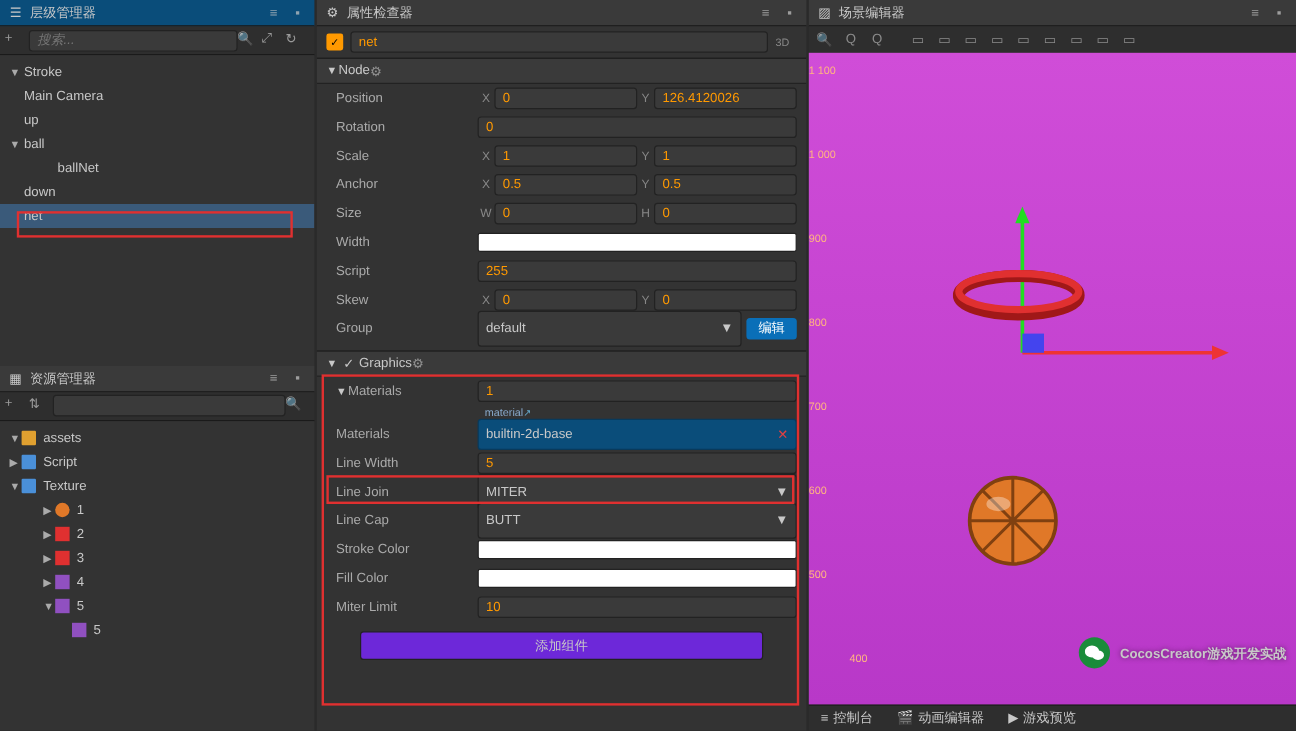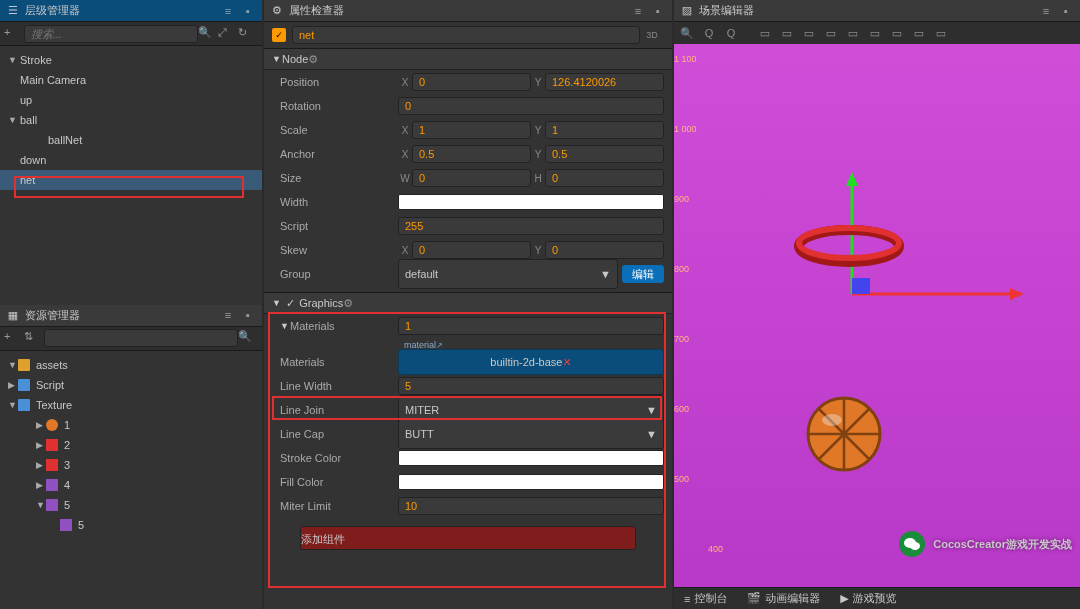--- a/index.html
+++ b/index.html
@@ -31,23 +31,23 @@
 .section-hdr{background:#3a3a3a;height:22px;display:flex;align-items:center;padding:0 8px;border-top:1px solid #1a1a1a;border-bottom:1px solid #222}
 .section-hdr .arrow{width:10px;font-size:9px}
 .section-hdr .gear{width:14px;opacity:.6}
 .prop-row{display:flex;align-items:center;height:24px;padding:0 8px 0 16px}
 .prop-lbl{width:118px;color:#aaa}
 .prop-axis{width:14px;text-align:center;color:#888;font-size:10px}
 .prop-input{flex:1;height:18px;background:#3a3a3a;border:1px solid #222;border-radius:3px;padding:0 6px;color:#f90;min-width:0}
 .prop-color{flex:1;height:16px;background:#fff;border:1px solid #222;border-radius:2px}
 .prop-select{flex:1;height:30px;background:#3a3a3a;border:1px solid #222;border-radius:3px;padding:0 6px;color:#ccc;display:flex;align-items:center;justify-content:space-between}
 .edit-btn{width:42px;height:18px;background:#0a6fb8;border-radius:3px;margin-left:4px;text-align:center;line-height:18px;color:#fff}
-.mat-field{flex:1;height:18px;background:#0a4d7a;border:1px solid #083a5c;border-radius:3px;padding:12px 6px;color:#fff;display:flex;align-items:center;justify-content:center}
+.mat-field{flex:1;height:18px;background:#0a4d7a;border:1px solid #083a5c;border-radius:3px;padding:12px 6px;color:#fff;display:flex;align-items:center;justify-content:space-between}
 .mat-lbl{font-size:9px;color:#8ac;padding-left:6px}
-.add-btn{margin:8px 36px;height:24px;background:#7f1d1d;border:1px solid #222;border-radius:3px;line-height:24px}
+.add-btn{margin:8px 36px;height:24px;background:#6d28d9;border:1px solid #222;border-radius:3px;text-align:center;line-height:24px}
 .scene{flex:1;background:linear-gradient(180deg,#d04dd8 0%,#b838c8 100%);position:relative}
 .scene-toolbar{background:#2e2e2e;height:22px;display:flex;align-items:center;padding:0 4px;gap:4px}
 .scene-toolbar .tb{width:18px;height:18px;opacity:.6;display:flex;align-items:center;justify-content:center}
 .ruler-v{position:absolute;left:0;top:0;bottom:0;width:28px}
 .ruler-v .tick{position:absolute;left:0;font-size:9px;color:#ffb380}
 .ring{position:absolute;left:120px;top:180px;width:110px;height:44px}
 .ball-svg{position:absolute;left:130px;top:350px;width:80px;height:80px}
 .gizmo{position:absolute;left:168px;top:120px}
 .bottom-tabs{background:#2e2e2e;height:22px;display:flex;align-items:center;border-top:1px solid #1a1a1a}
 .bottom-tabs .tab{padding:0 10px;height:22px;display:flex;align-items:center;gap:4px;color:#aaa}

